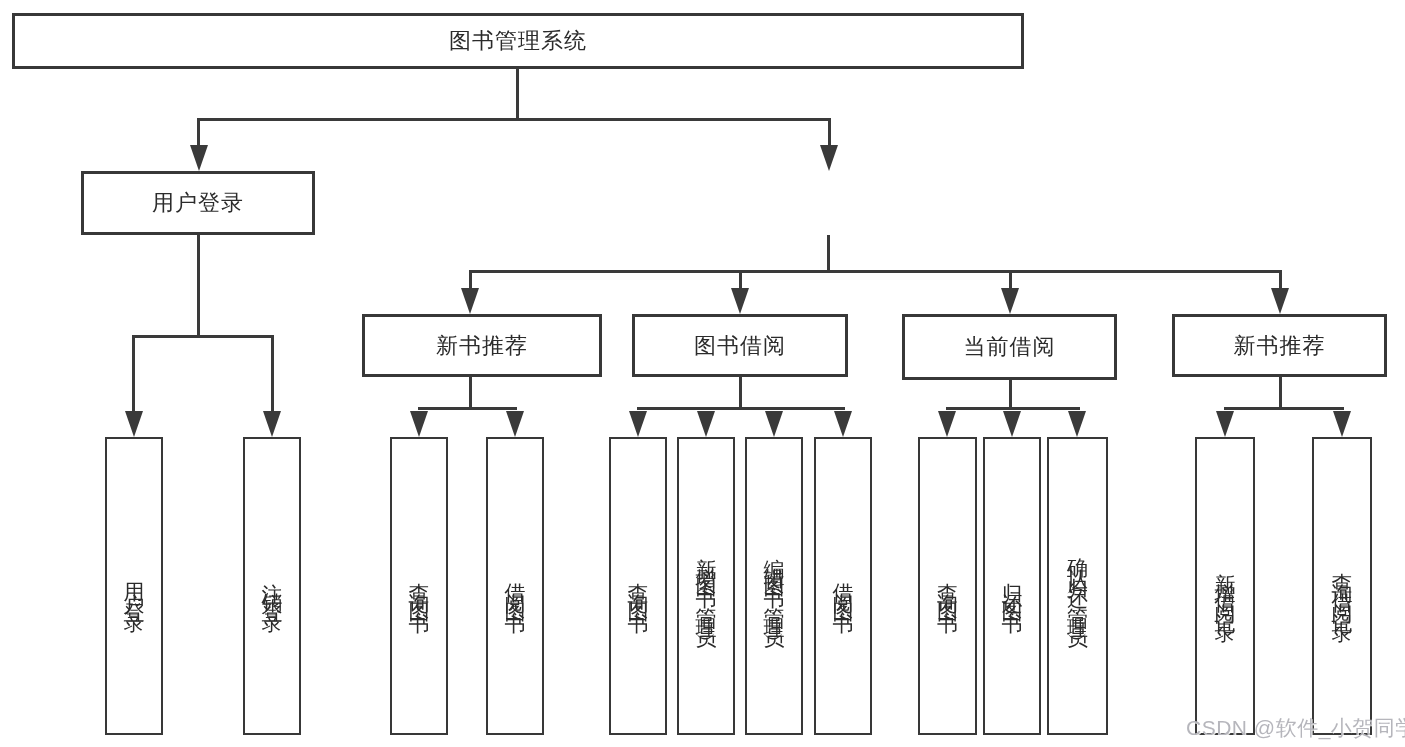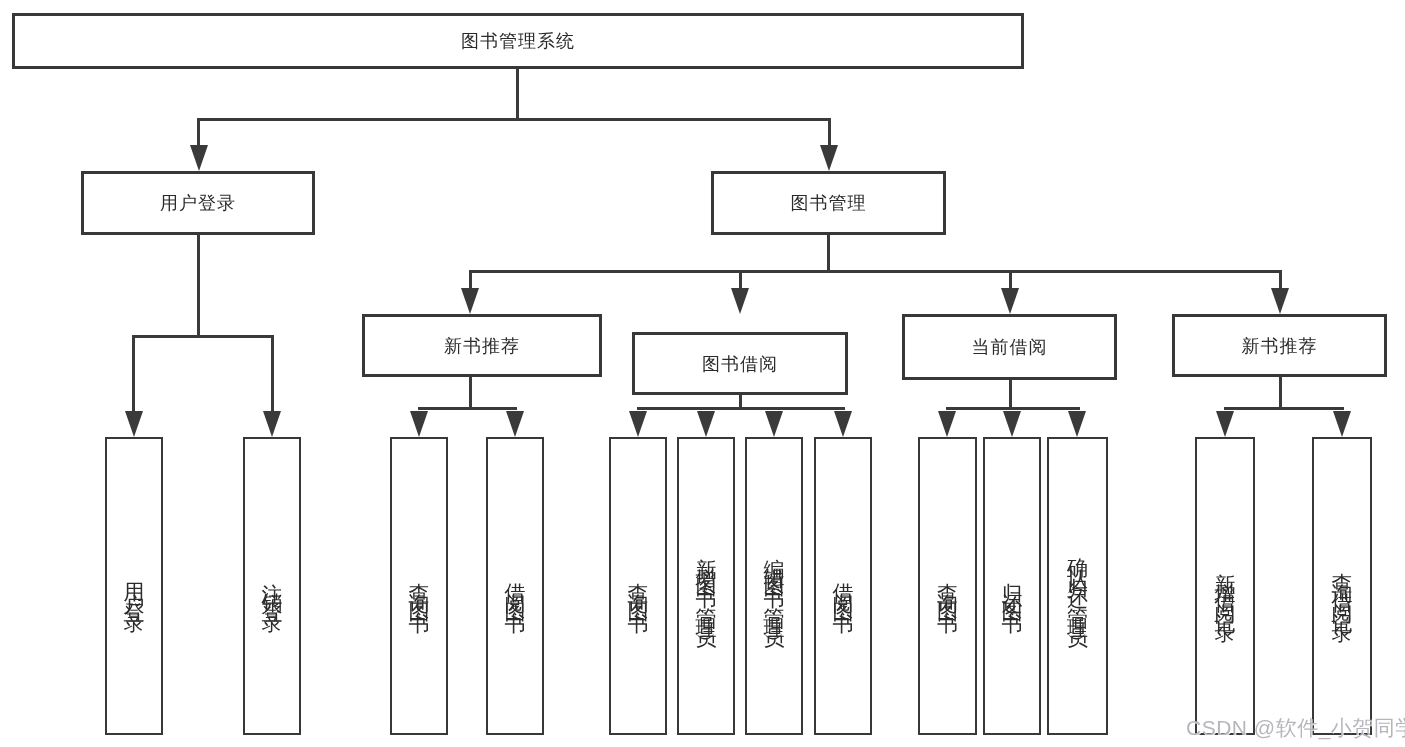--- a/index.html
+++ b/index.html
@@ -20,21 +20,21 @@
     overflow: hidden;
   }
   .box {
     position: absolute;
     box-sizing: border-box;
     background: #fff;
     border: 3px solid var(--box_border);
     display: flex;
     align-items: center;
     justify-content: center;
-    font-size: 18px;
+    font-size: 22px;
     letter-spacing: 1px;
     color: var(--text);
     z-index: 2;
   }
   .leaf {
     border-width: 2px;
     font-size: 21px;
     letter-spacing: 10px;
     writing-mode: vertical-rl;
     text-orientation: mixed;
@@ -61,24 +61,23 @@
   }
 </style>
 </head>
 <body>
 
 <div class="canvas">
 
   <div class="box" style="left:12px;top:13px;width:1012px;height:56px;">图书管理系统</div>
 
   <div class="box" style="left:81px;top:171px;width:234px;height:64px;">用户登录</div>
-  <div class="box" style="left:711px;top:171px;width:235px;height:64px;">图书管理</div>
 
   <div class="box" style="left:362px;top:314px;width:240px;height:63px;">新书推荐</div>
-  <div class="box" style="left:632px;top:332px;width:216px;height:63px;">图书借阅</div>
+  <div class="box" style="left:632px;top:314px;width:216px;height:63px;">图书借阅</div>
   <div class="box" style="left:902px;top:314px;width:215px;height:66px;">当前借阅</div>
   <div class="box" style="left:1172px;top:314px;width:215px;height:63px;">新书推荐</div>
 
   <div class="box leaf" style="left:105px;top:437px;width:58px;height:298px;">用户登录</div>
   <div class="box leaf" style="left:243px;top:437px;width:58px;height:298px;">注销登录</div>
 
   <div class="box leaf" style="left:390px;top:437px;width:58px;height:298px;">查询图书</div>
   <div class="box leaf" style="left:486px;top:437px;width:58px;height:298px;">借阅图书</div>
 
   <div class="box leaf" style="left:609px;top:437px;width:58px;height:298px;">查询图书</div>

